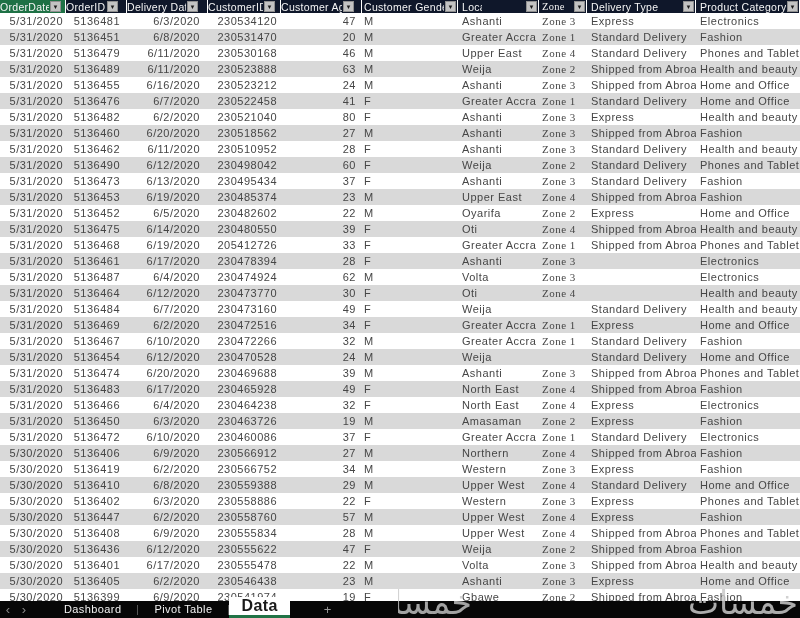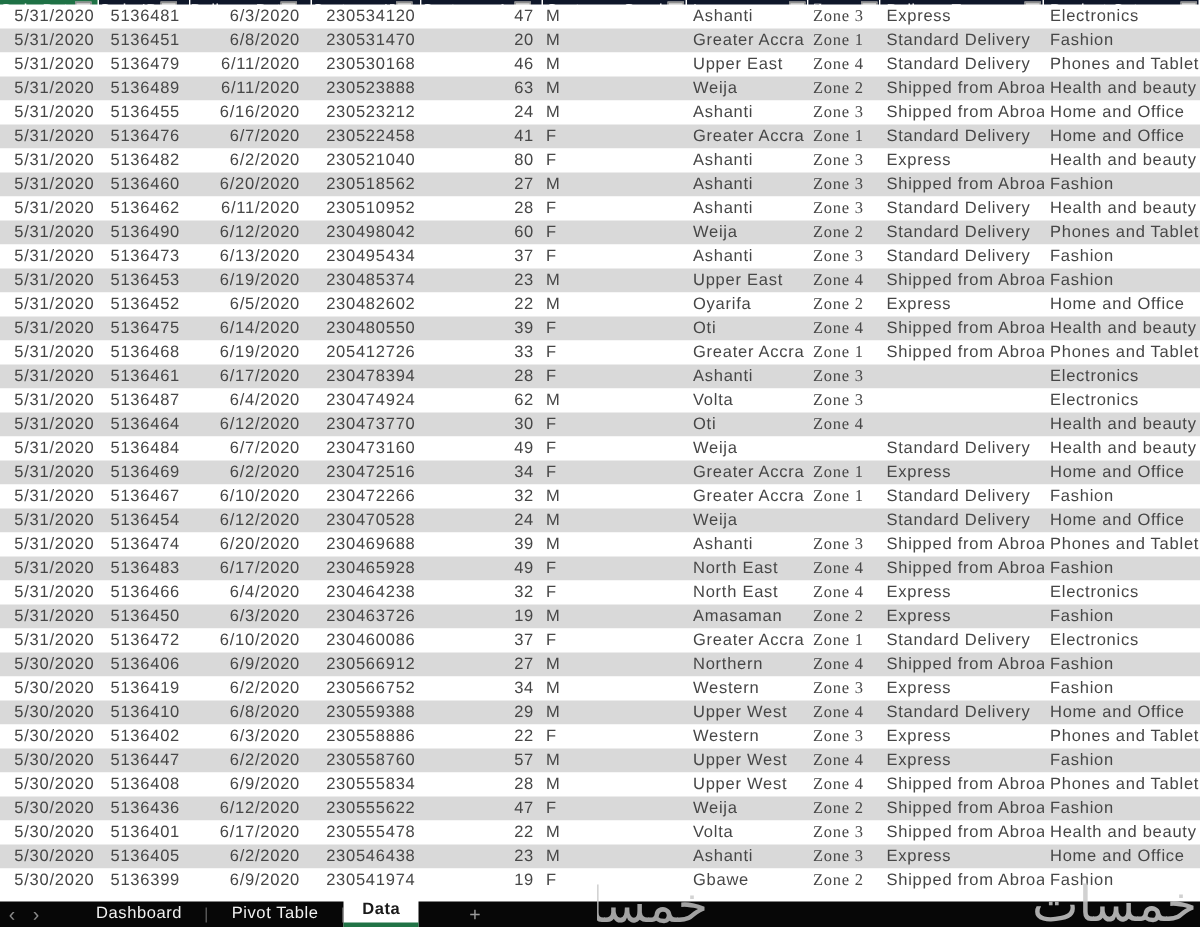--- a/index.html
+++ b/index.html
@@ -11,21 +11,21 @@
   .hcell{box-sizing:border-box;height:13px;background:#0f172a;color:#f5f5f5;
          display:flex;align-items:center;border-right:1px solid #fff;
          font-size:10.5px;letter-spacing:.3px;overflow:hidden;white-space:nowrap;}
   .hcell.first{background:#1E7145;}
   .hcell .hlabel{overflow:hidden;white-space:nowrap;flex:1 1 auto;min-width:0;}
   .hbtn{flex:0 0 auto;width:11px;height:11px;margin:0 1px 0 1px;background:#c2c2c2;
         border:1px solid #8f8f8f;box-sizing:border-box;display:flex;align-items:center;
         justify-content:center;font-size:6px;color:#1a1a1a;line-height:1;}
 
   
-  #grid{position:absolute;top:3px;left:0;width:648px;}
+  #grid{position:absolute;top:13px;left:0;width:648px;}
   .trow{display:flex;width:800px;height:16px;background:#fff;}
   .trow.band{background:#D9D9D9;}
   .cell{box-sizing:border-box;height:16px;line-height:16px;font-size:11px;
         letter-spacing:.5px;color:#464646;overflow:hidden;white-space:nowrap;}
   .right{text-align:right;}
   .c0{width:66px;padding-right:3px;}
   .c1{width:61px;padding-right:7px;}
   .c2{width:81px;padding-right:8px;}
   .c3{width:73px;padding-right:4px;}
   .c4{width:81px;padding-right:6px;}
@@ -38,21 +38,21 @@
   
   #tabbar{position:absolute;left:0;top:601px;width:800px;height:17px;background:#070707;
           display:flex;align-items:flex-end;overflow:visible;z-index:5;}
   .navarrow{color:#8a8a8a;font-size:13px;line-height:17px;width:16px;text-align:center;
             align-self:center;cursor:default;}
   .sheettab{color:#f2f2f2;font-size:11px;letter-spacing:.4px;line-height:17px;
             padding:0 16px;align-self:center;}
   .tabsep{width:1px;height:10px;background:#555;align-self:center;}
   #tab-active{background:#fff;color:#1a1a1a;height:21px;line-height:18px;
               padding:0 12px;border-bottom:3px solid #217346;box-sizing:border-box;
-              font-weight:bold;font-size:11px;letter-spacing:.4px;align-self:flex-end;}
+              font-weight:bold;font-size:16px;letter-spacing:.4px;align-self:flex-end;}
   #add-sheet{color:#9a9a9a;font-size:13px;line-height:17px;margin-left:34px;align-self:center;}
 
   
   .watermark{position:absolute;bottom:-4px;z-index:9;direction:rtl;
              font-size:33px;color:#c9c9c9;opacity:.85;pointer-events:none;
              font-family:"DejaVu Sans",sans-serif;white-space:nowrap;}
   #wm-right{right:2px;}
   #wm-frag{left:398px;width:74px;overflow:hidden;opacity:.8;}
 </style>
 </head>

